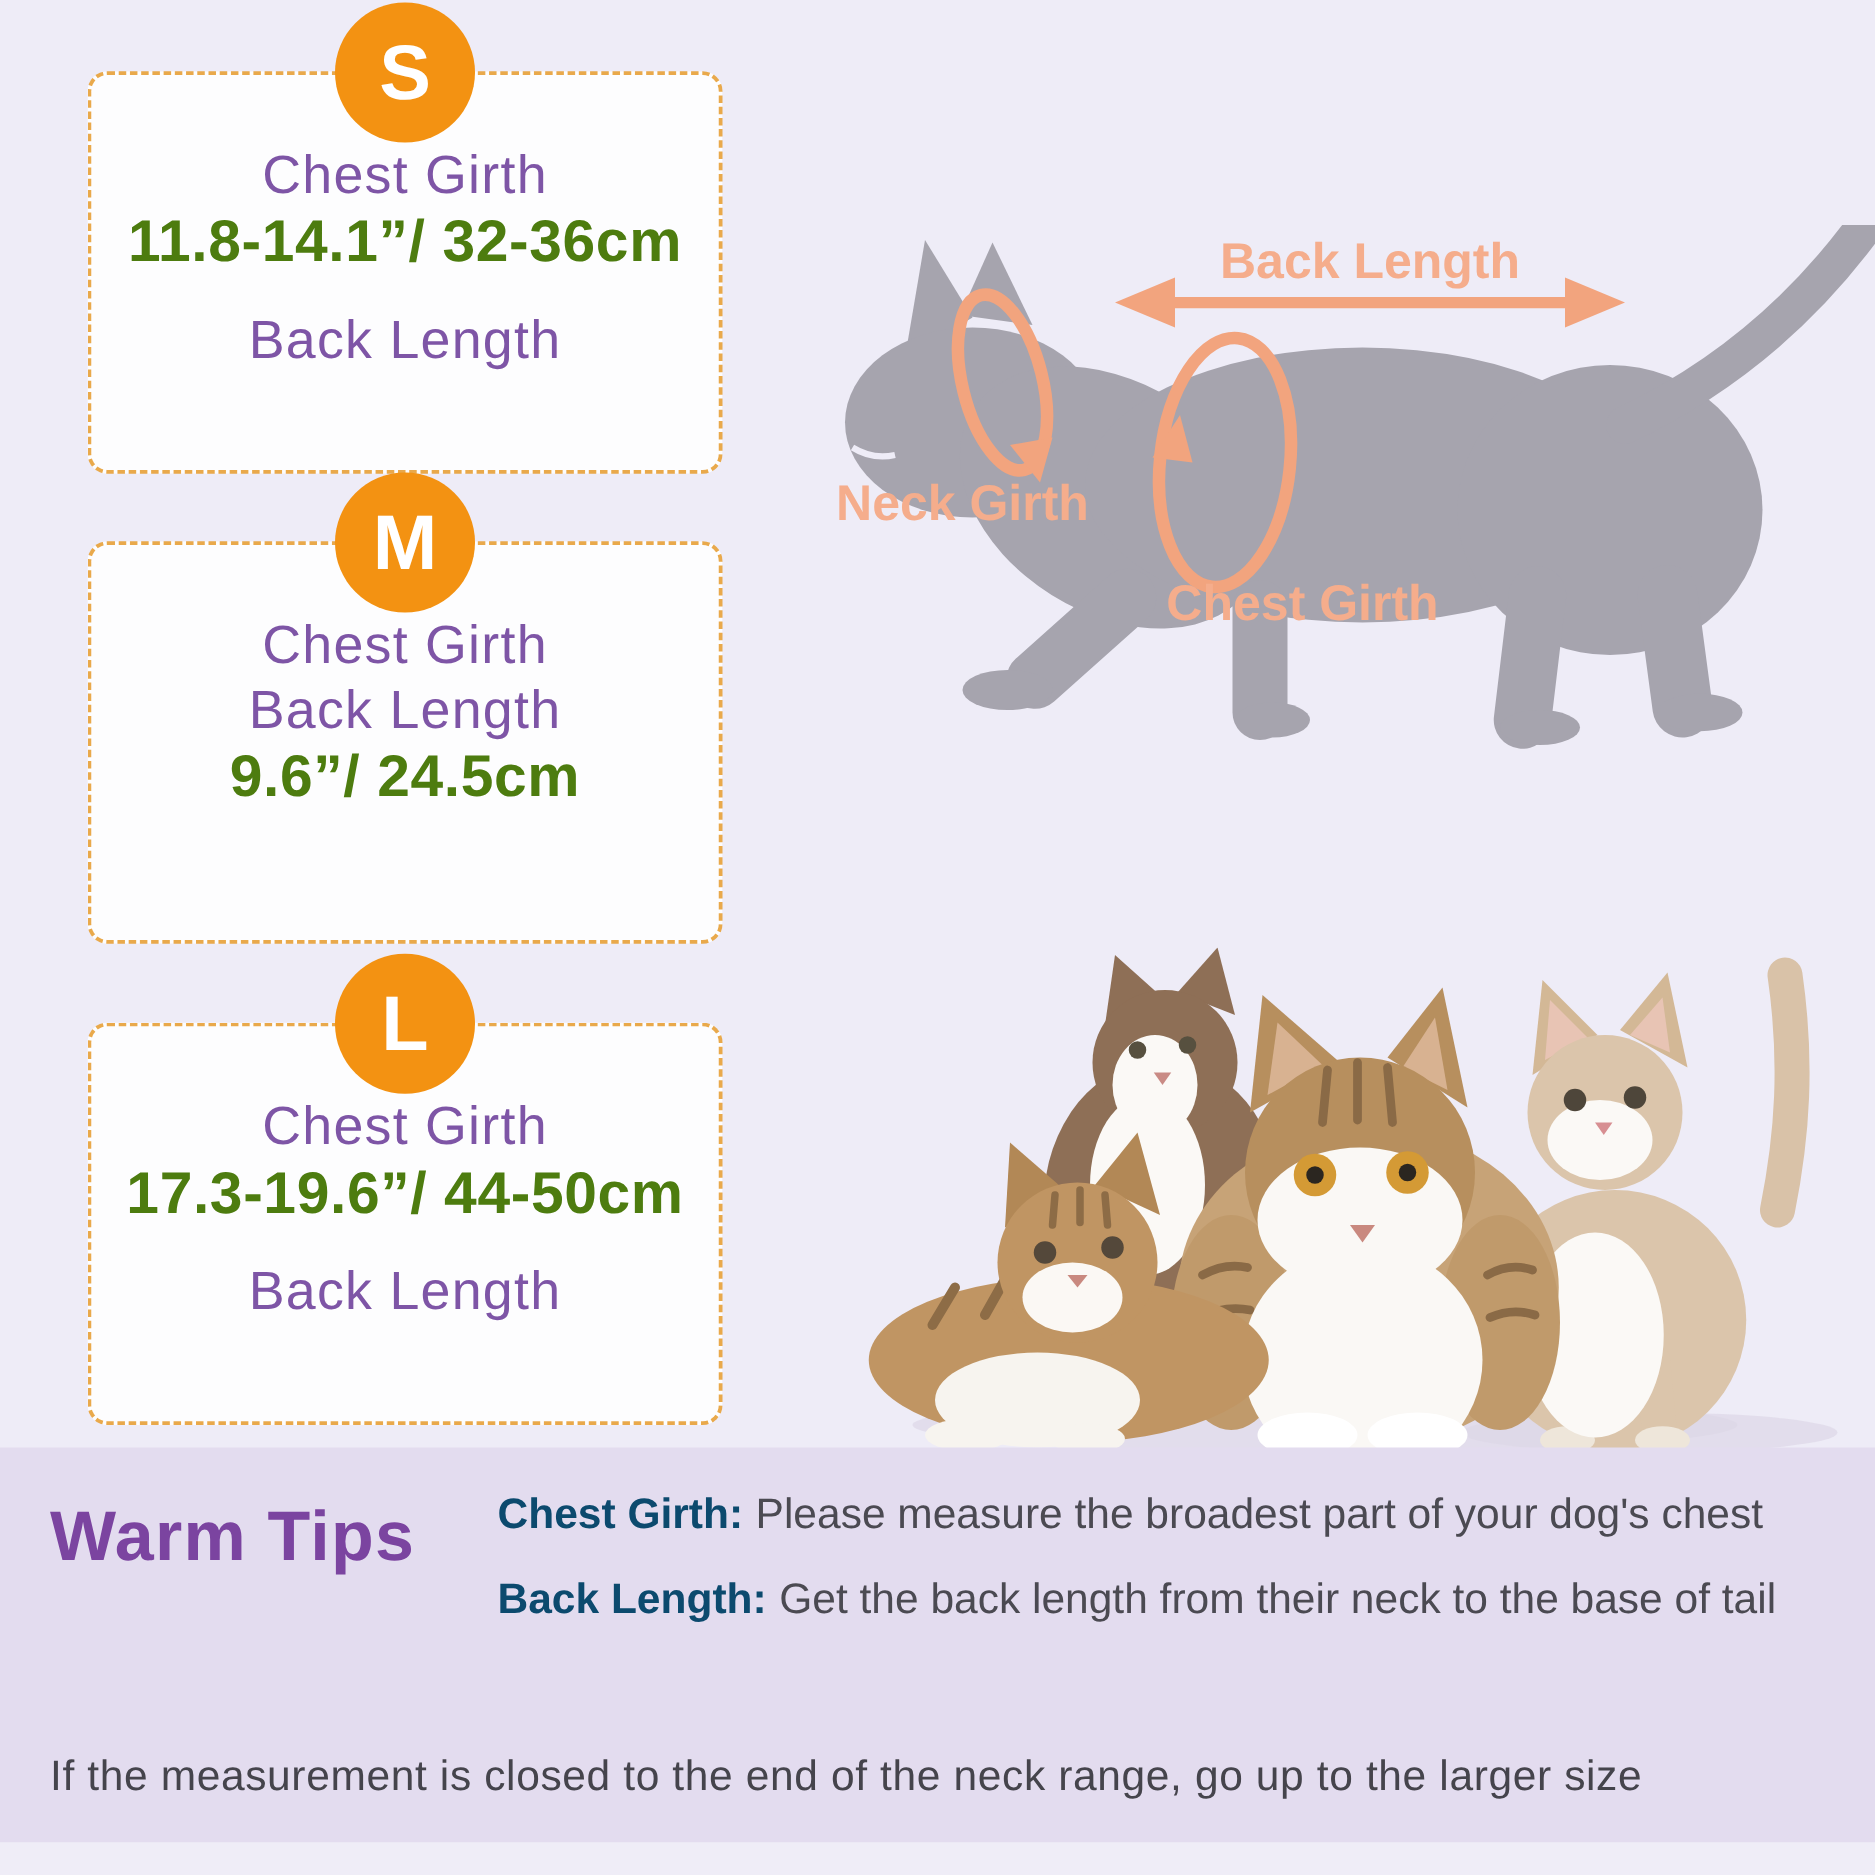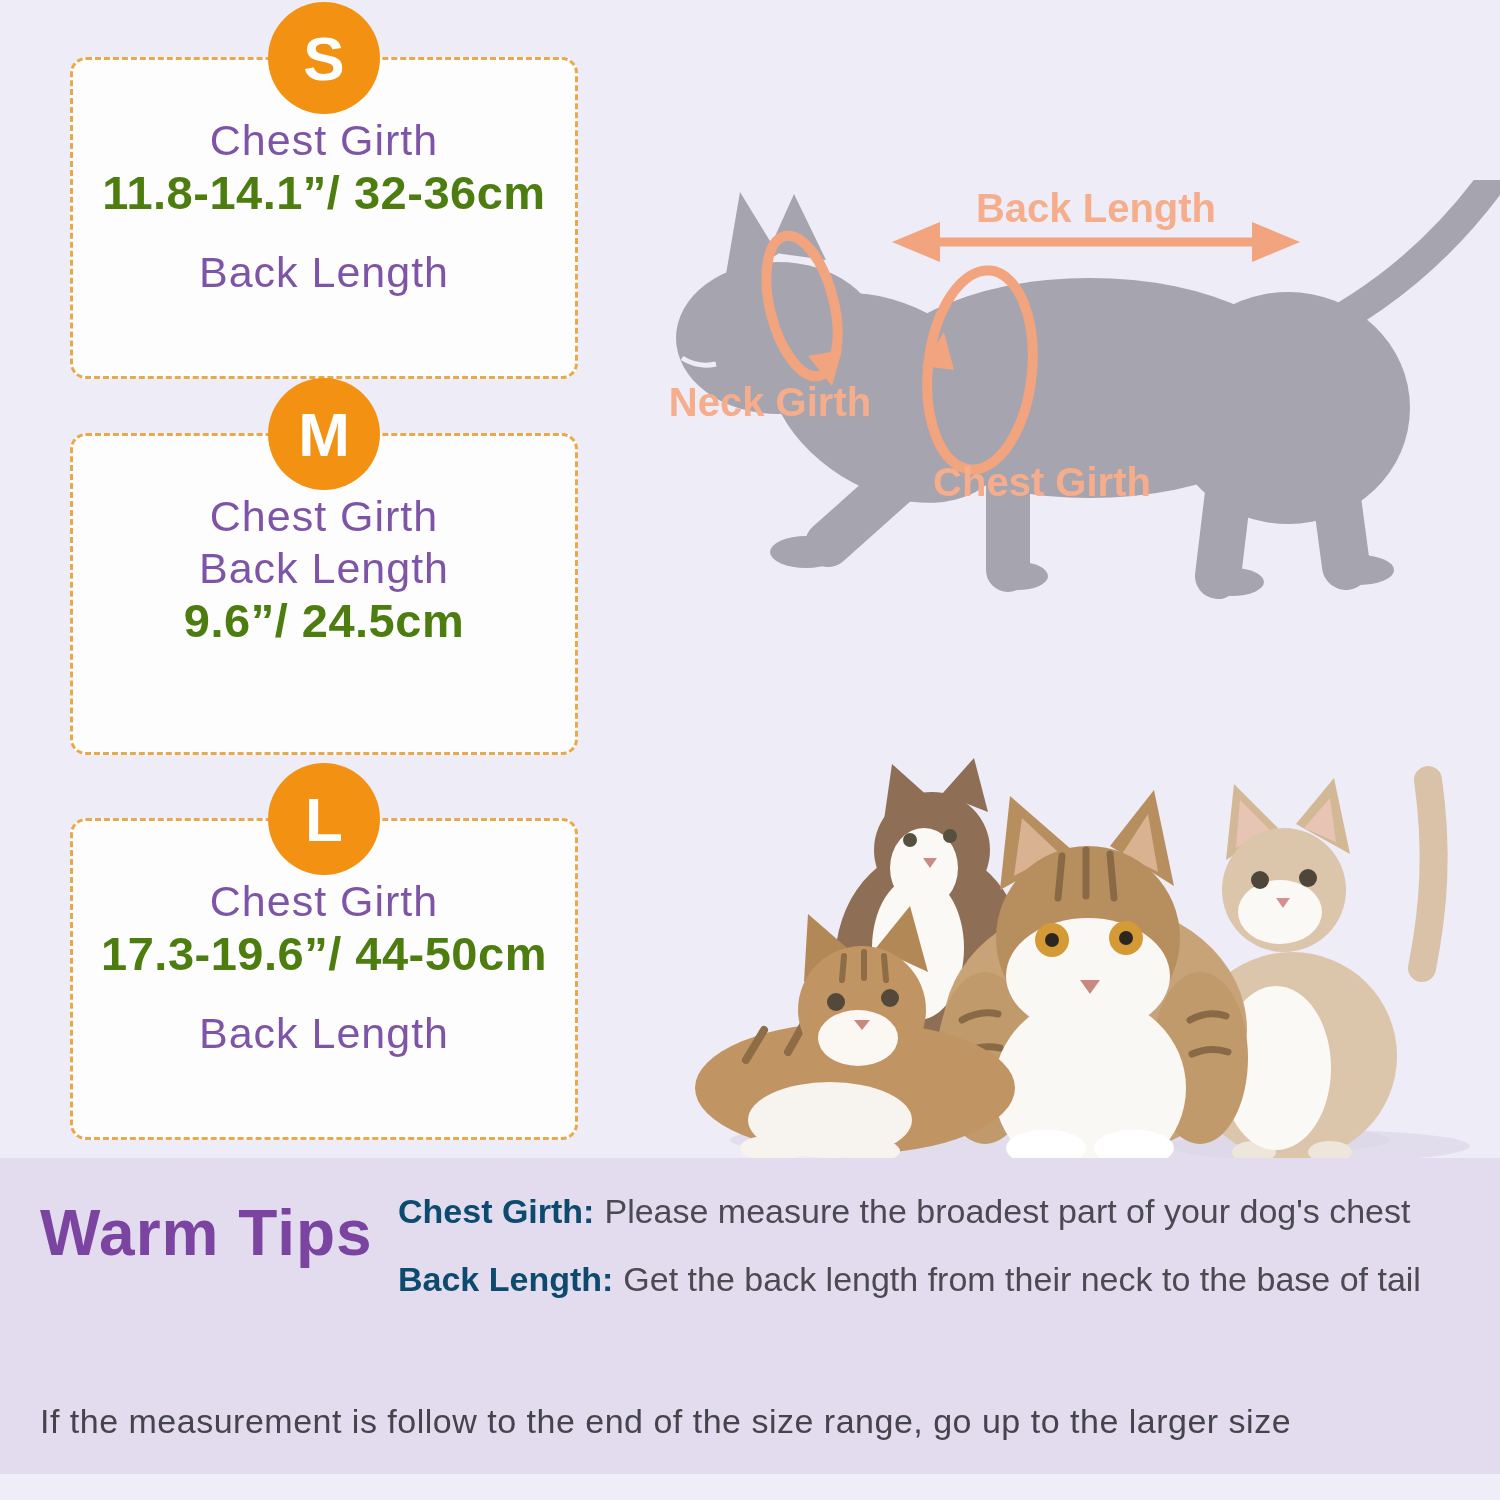--- a/index.html
+++ b/index.html
@@ -45,21 +45,21 @@
   .tips-band {
     position:absolute; left:0; top:1158px; width:1500px; height:316px;
     background:#e3dcef;
   }
   .bottom-strip {
     position:absolute; left:0; top:1474px; width:1500px; height:26px;
     background:#efedf7;
   }
   .warm-title {
     position:absolute; left:40px; top:1196px;
-    font-size:64px; font-weight:700; color:#7b44a0; letter-spacing:1px;
+    font-size:56px; font-weight:700; color:#7b44a0; letter-spacing:1px;
   }
   .tip-line { position:absolute; left:398px; font-size:34px; color:#4b4a52; }
   .tip-line .tip-label { color:#0c4a6e; font-weight:700; margin-right:10px; }
   .tip-line.t1 { top:1192px; }
   .tip-line.t2 { top:1260px; }
   .note-line {
     position:absolute; left:40px; font-size:34px; color:#45444c;
     letter-spacing:0.5px;
   }
   .note-line.n1 { top:1330px; }
@@ -234,15 +234,15 @@
 
   <div class="warm-title">Warm Tips</div>
 
   <div class="tip-line t1">
     <span class="tip-label">Chest Girth:</span><span>Please measure the broadest part of your dog's chest</span>
   </div>
   <div class="tip-line t2">
     <span class="tip-label">Back Length:</span><span>Get the back length from their neck to the base of tail</span>
   </div>
 
-  <div class="note-line n2">If the measurement is follow to the end of the size range, go up to the larger size</div>
+  <div class="note-line n2">If the measurement is closed to the end of the neck range, go up to the larger size</div>
 
 </div>
 
 </body></html>

